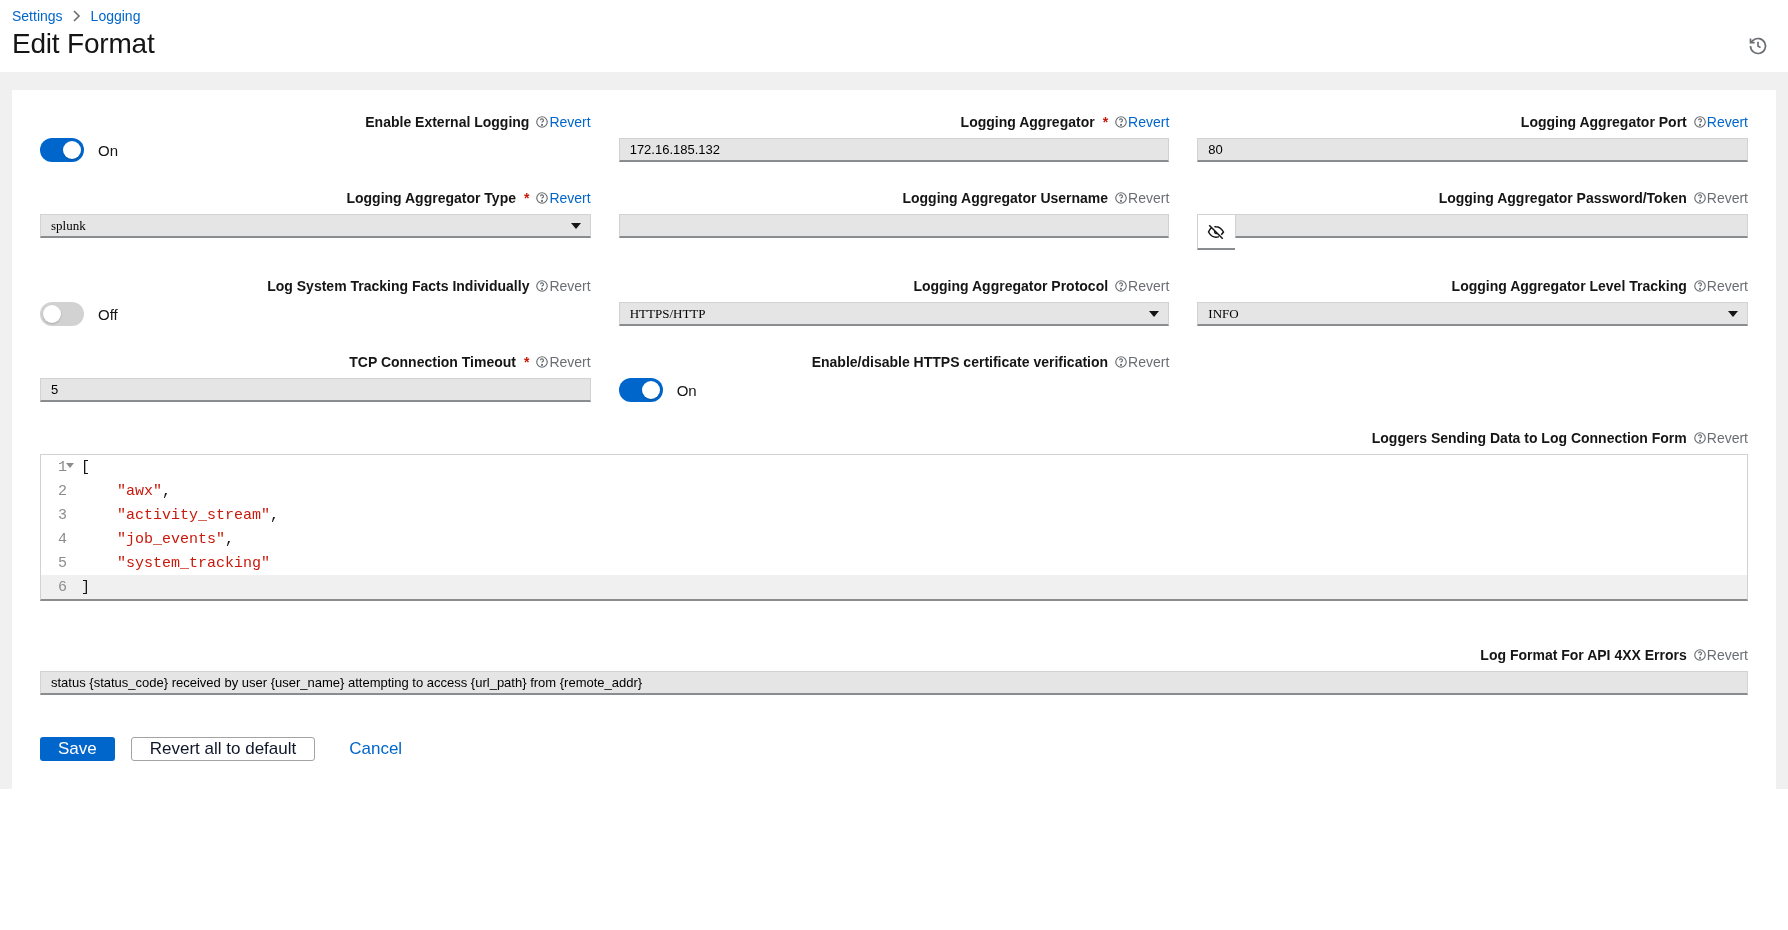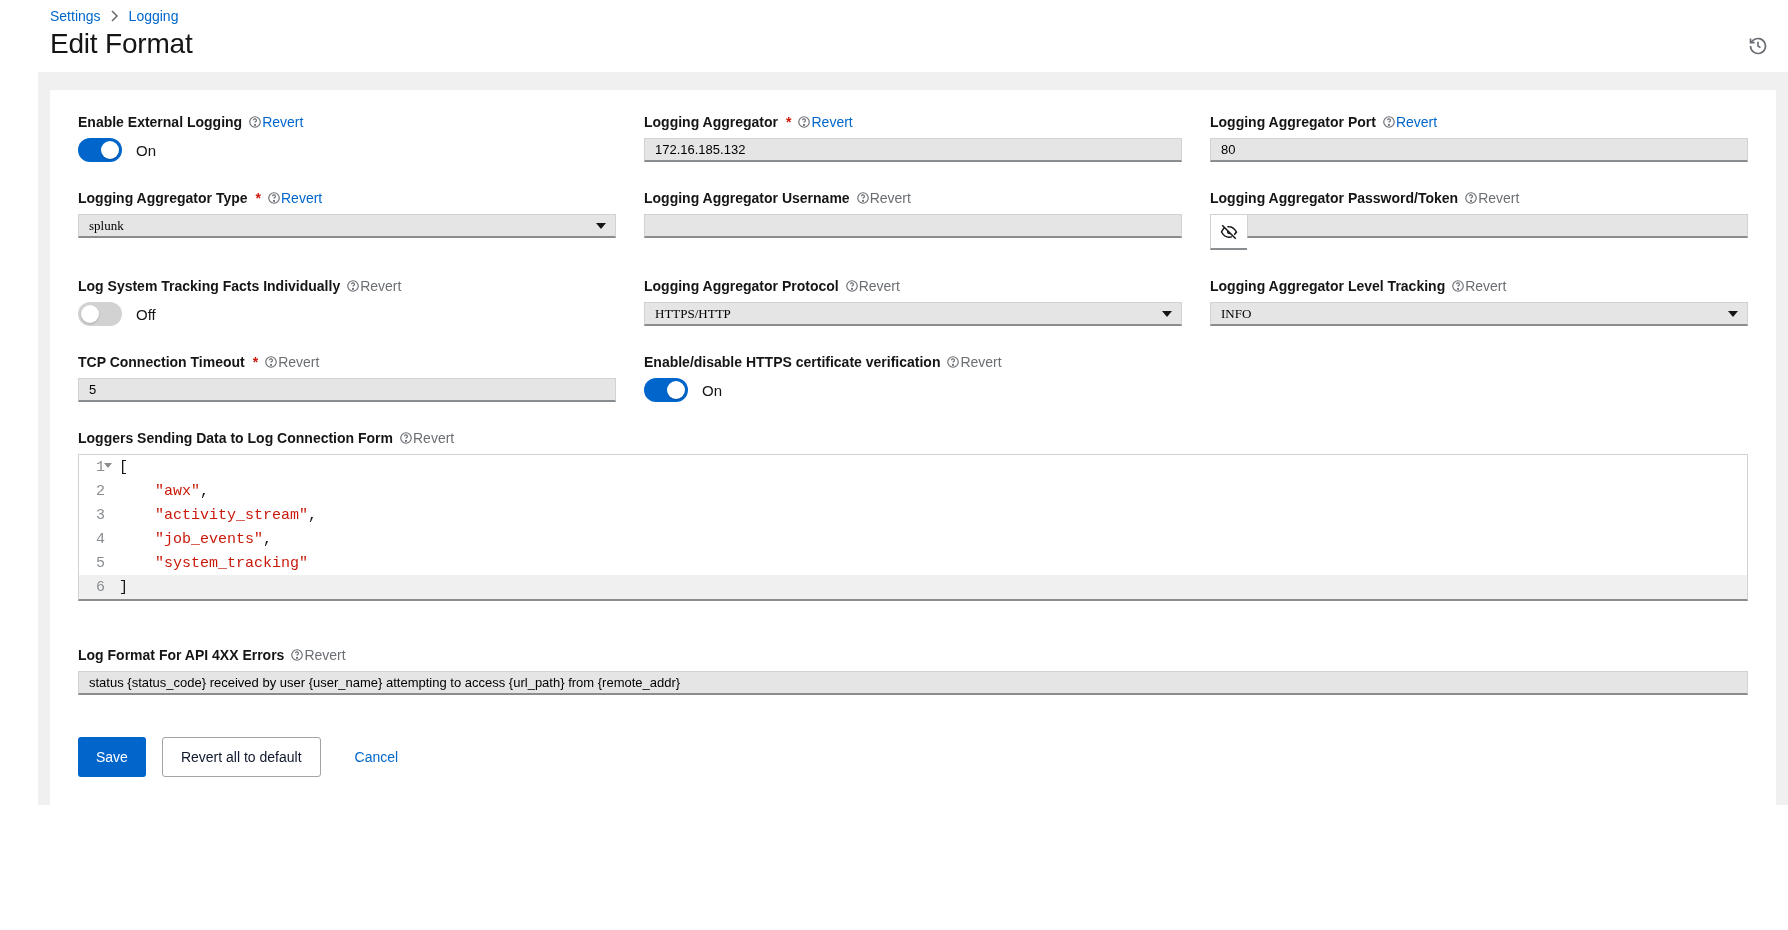--- a/index.html
+++ b/index.html
@@ -2,21 +2,21 @@
 <html><head>
 <meta charset="utf-8">
 <style>
   * { box-sizing: border-box; margin: 0; padding: 0; }
   body {
     font-family: -apple-system, BlinkMacSystemFont, "Segoe UI", Helvetica, Arial, sans-serif;
     background: #fff;
     color: #151515;
     font-size: 14px;
   }
-  .page-wrap { width: 1788px; padding-left: 38px; }
+  .page-wrap { width: 1788px; }
   .header-region {
     padding: 8px 12px 12px 12px;
     background: #fff;
     position: relative;
   }
   .breadcrumb {
     display: flex;
     align-items: center;
     gap: 10px;
     font-size: 14px;
@@ -47,21 +47,21 @@
   .form-grid {
     display: grid;
     grid-template-columns: 1fr 1fr 1fr;
     column-gap: 28px;
     row-gap: 28px;
   }
   .form-group {}
   .span-3 { grid-column: 1 / span 3; }
   .label-row {
     display: flex;
-    justify-content: flex-start;
+    justify-content: flex-end;
     align-items: center;
     margin-bottom: 8px;
   }
   .label {
     font-size: 14px;
     font-weight: 600;
     color: #151515;
     display: flex;
     align-items: center;
     gap: 6px;
@@ -157,23 +157,23 @@
     position:absolute; right:1px; top:4px;
     width:0;height:0;border-left:4px solid transparent;border-right:4px solid transparent;border-top:5px solid #8a8d90;
   }
   .code-content { padding-left: 6px; white-space: pre; }
   .tok-punct { color: #151515; }
   .tok-str { color: #c9190b; }
 
   
   .actions { margin-top: 42px; display: flex; gap: 16px; align-items: center; }
   .btn {
-    height: 40px;
+    height: 24px;
     padding: 0 18px;
-    font-size: 14px;
+    font-size: 17px;
     border-radius: 3px;
     cursor: pointer;
     display: inline-flex;
     align-items: center;
   }
   .btn-primary { background: #0066cc; color: #fff; border: none; }
   .btn-secondary { background: #fff; color: #0f172a; border: 1px solid #a3a3a3; }
   .btn-link { background: transparent; border: none; color: #0066cc; }
 
   svg { display:block; }

